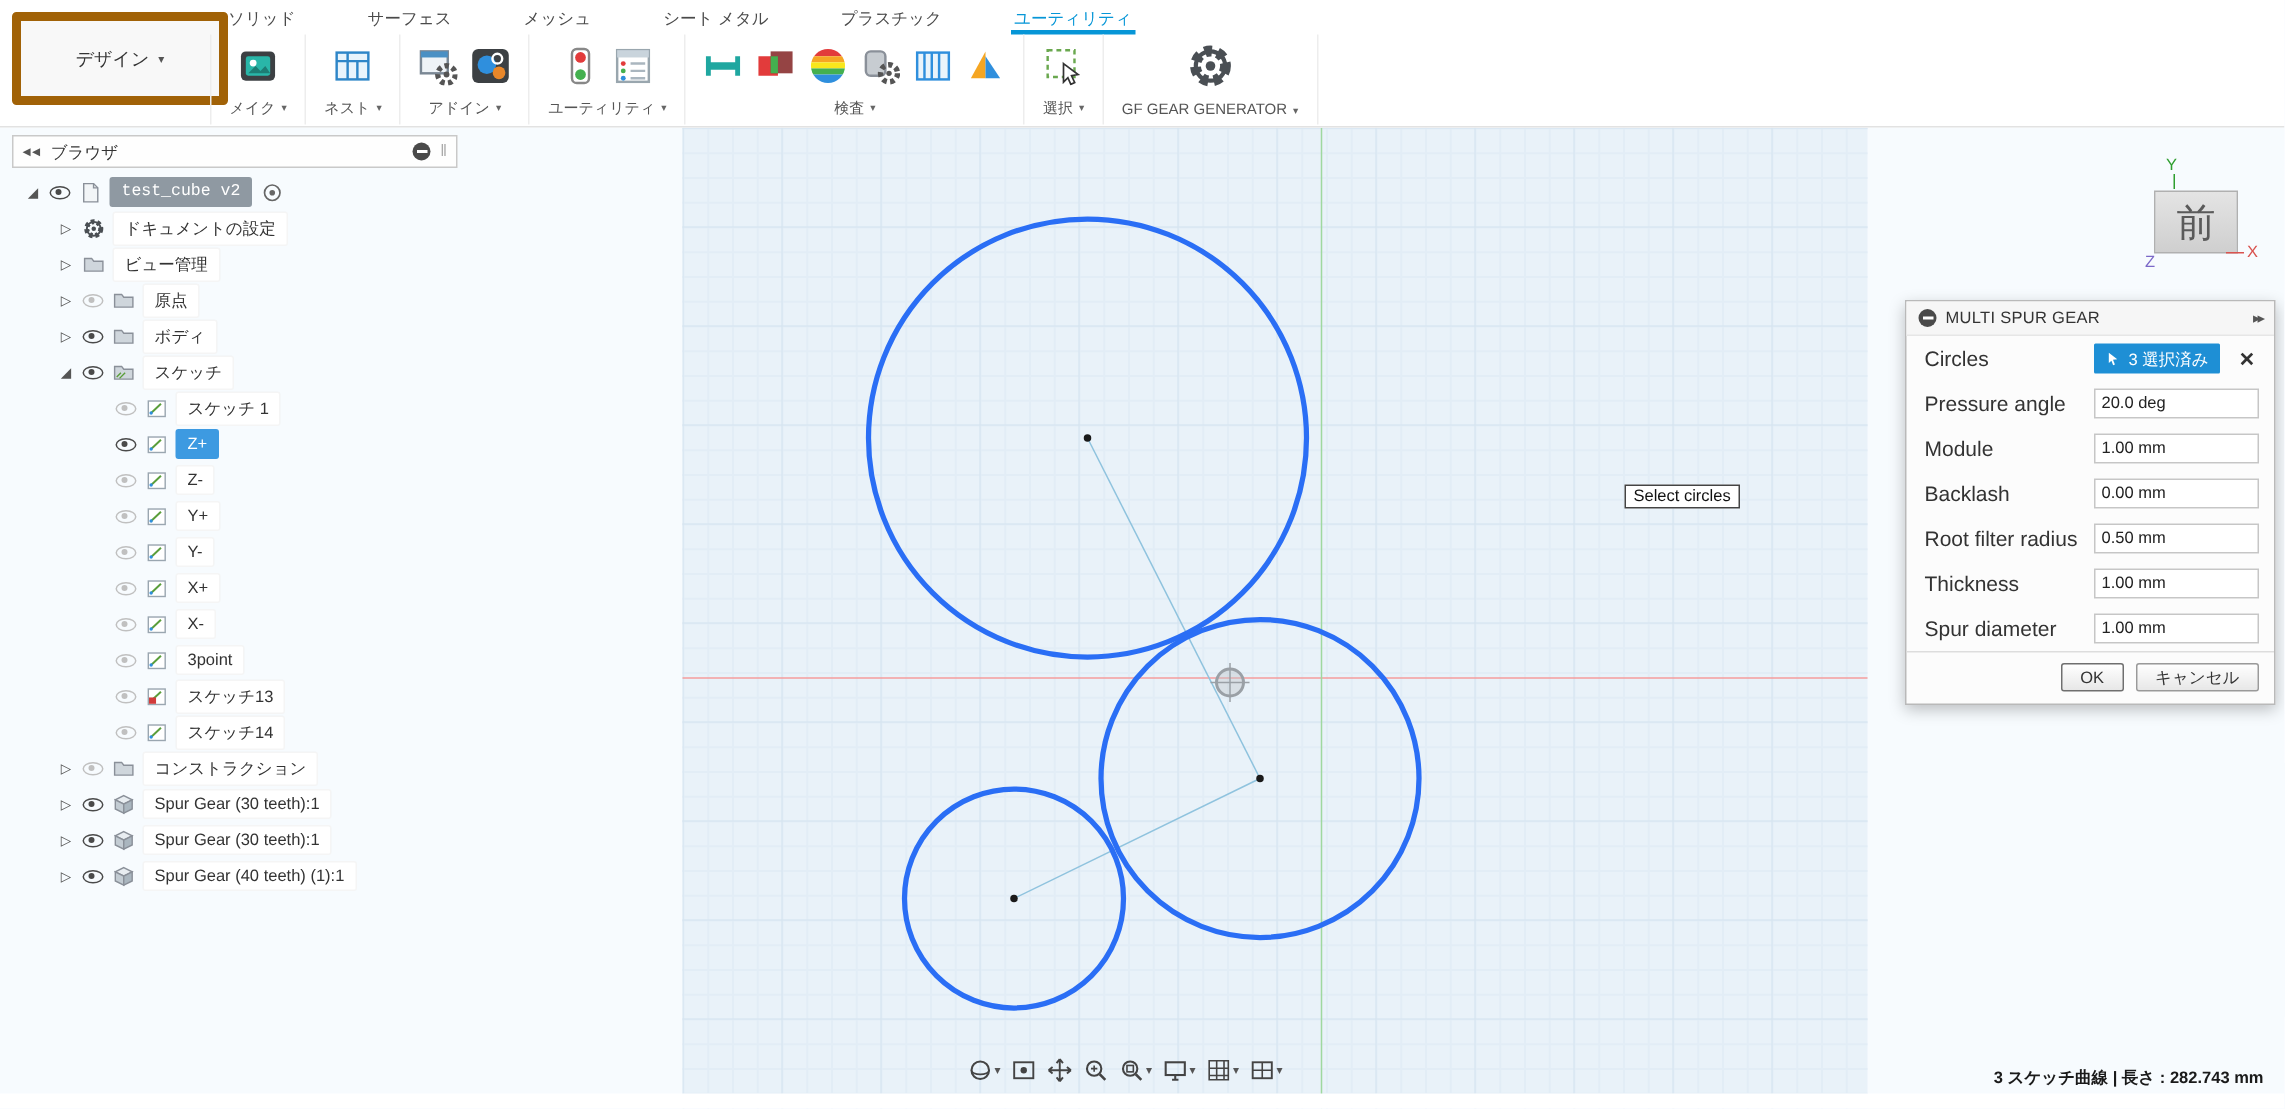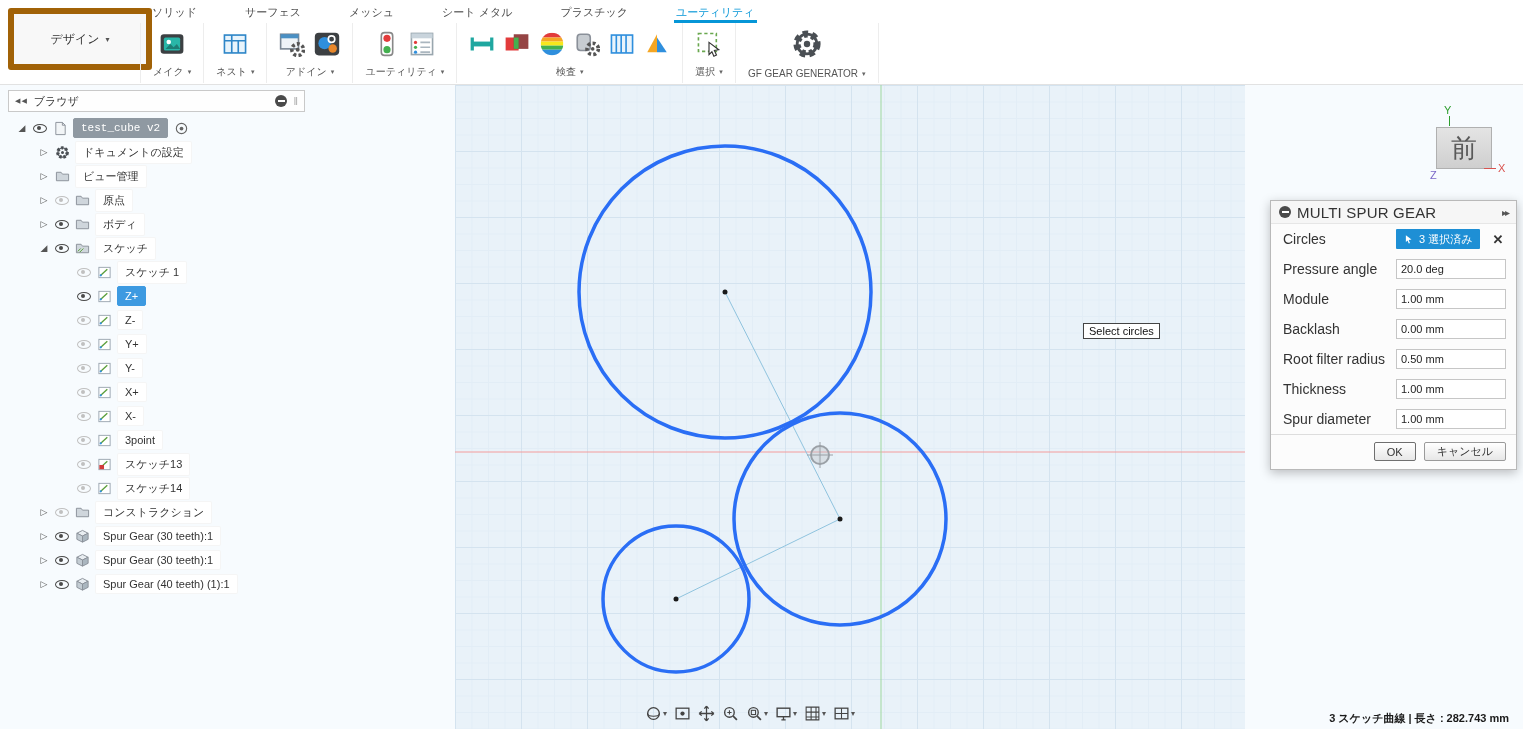--- a/index.html
+++ b/index.html
@@ -73,21 +73,21 @@
   .vc-ylin { position:absolute; left:29px; top:13px; width:1px; height:10px; background:#2f9e2f; }
   .vc-z { position:absolute; left:10px; top:66px; color:#7b68c8; font-size:11px; }
   .vc-x { position:absolute; left:78px; top:59px; color:#d9534f; font-size:11px; }
   .vc-xlin { position:absolute; left:64px; top:65px; width:12px; height:1px; background:#d9534f; }
 
   
   #dialog { position:absolute; left:1270px; top:115px; width:247px; z-index:4; background:#fcfcfc; border:1px solid #b9b9b9; box-shadow:0 3px 10px rgba(0,0,0,0.25); }
   .d-title { display:flex; align-items:center; gap:6px; height:23px; padding:0 8px; background:#f6f6f6; border-bottom:1px solid #e6e6e6; }
   .d-grip { width:12px; height:12px; border-radius:50%; background:#4a4a4a; position:relative; flex:none; cursor:pointer; }
   .d-grip::after { content:""; position:absolute; left:2.5px; top:5.2px; width:7px; height:1.6px; background:#fff; }
-  .d-title-text { flex:1; font-size:15px; color:#333; letter-spacing:0.2px; }
+  .d-title-text { flex:1; font-size:11px; color:#333; letter-spacing:0.2px; }
   .d-expand { font-size:10px; color:#555; letter-spacing:-2px; cursor:pointer; }
   .drow { display:flex; align-items:center; height:30px; padding:0 10px 0 12px; }
   .dlabel { flex:1; font-size:14px; color:#333; }
   .drow input { width:110px; height:20px; border:1px solid #c6c6c6; font-size:11px; padding:0 4px; color:#222; background:#fff; font-family:inherit; }
   .selwrap { display:flex; align-items:center; width:110px; }
   .selbtn { display:flex; align-items:center; gap:5px; background:#1e8fd5; color:#fff; font-size:11px; height:20px; padding:0 8px; border-radius:1px; cursor:pointer; white-space:nowrap; }
   .selbtn .ticon { width:10px; height:13px; }
   .xclear { margin-left:12px; color:#333; font-size:13px; font-weight:bold; cursor:pointer; }
   .d-footer { display:flex; justify-content:flex-end; gap:8px; padding:7px 10px 8px; border-top:1px solid #ddd; }
   .btn { font-size:11px; height:19px; padding:0 12px; background:linear-gradient(#ffffff,#e7e7e7); border:1px solid #9a9a9a; border-radius:2px; color:#333; font-family:inherit; cursor:pointer; }

